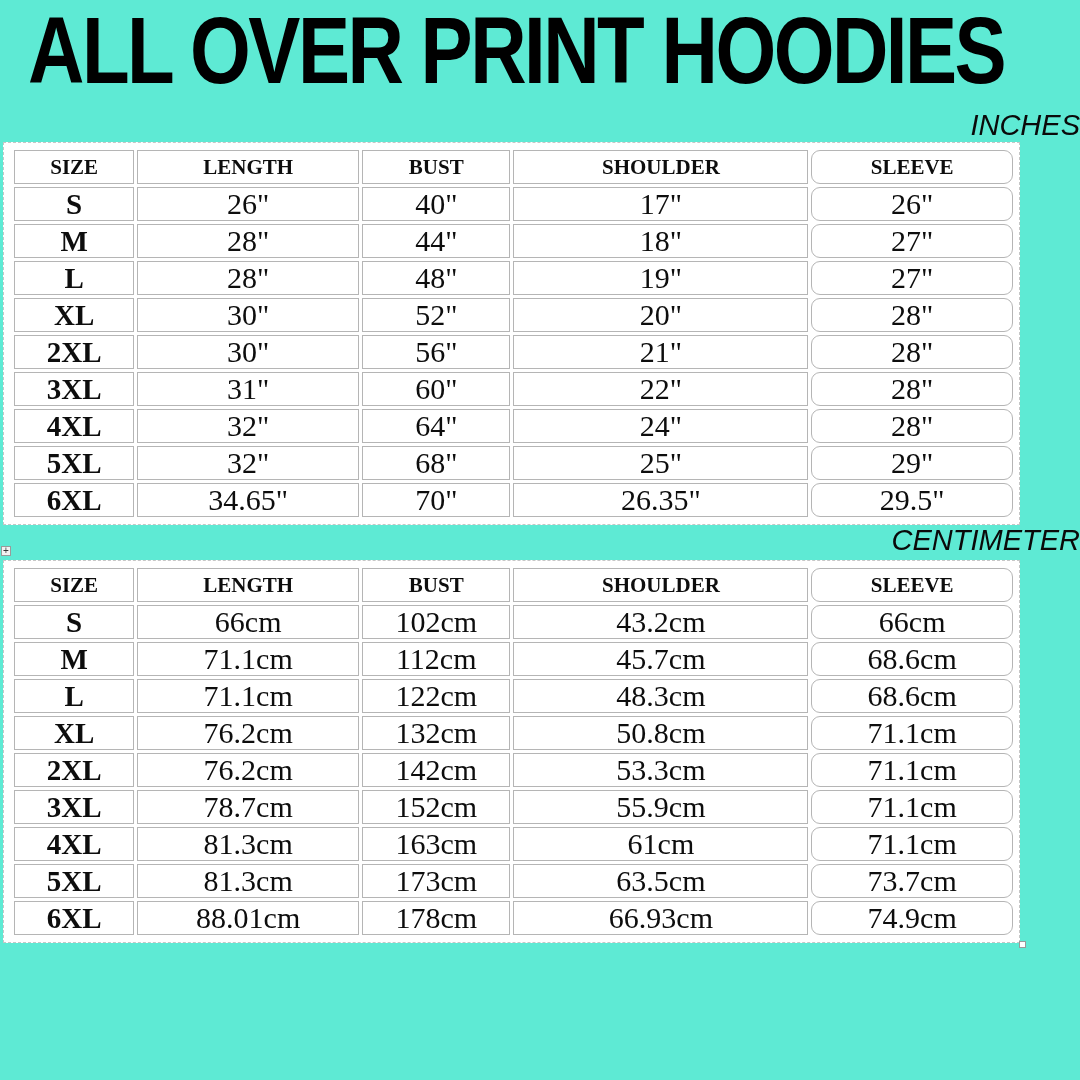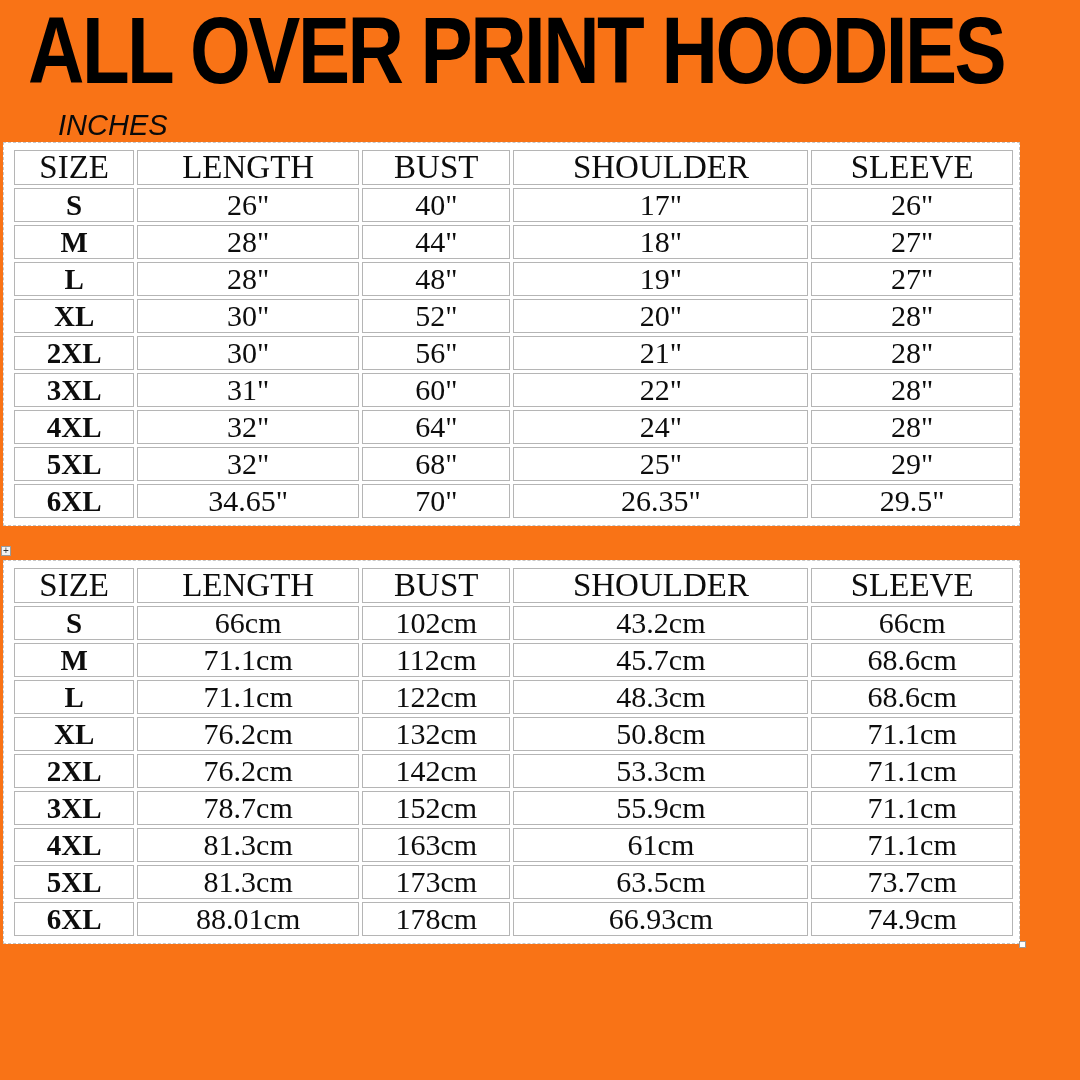--- a/index.html
+++ b/index.html
@@ -1,20 +1,20 @@
 <!DOCTYPE html>
 <html><head>
 <meta charset="utf-8">
 <style>
   html, body { margin: 0; padding: 0; background: #ffffff; }
   .page {
     position: relative;
     width: 1080px;
     height: 1080px;
-    background: #f97316;
+    background: #5eead4;
     overflow: hidden;
     font-family: "Liberation Serif", serif;
     color: #0d0d0d;
   }
 
   
   .title {
     position: absolute;
     top: -4px;
     left: 28px;
@@ -29,21 +29,21 @@
     transform-origin: left top;
   }
 
   
   .caption {
     position: absolute;
     left: 0;
     width: 1080px;
     padding-left: 58px;
     box-sizing: border-box;
-    text-align: left;
+    text-align: right;
     font-family: "Liberation Sans", sans-serif;
     font-style: italic;
     font-size: 29px;
     line-height: 30px;
     color: #0a0a0a;
   }
   .caption.inches      { top: 110px; }
   .caption.centimeter  { top: 525px; }
 
   
@@ -70,36 +70,36 @@
     vertical-align: middle;
     height: 34px;
     box-sizing: border-box;
     padding: 0;
     line-height: 1;
     overflow: hidden;
     white-space: nowrap;
   }
   table.size-table th {
     font-family: "Liberation Serif", serif;
-    font-weight: 400;
-    font-size: 33px;
+    font-weight: 700;
+    font-size: 21px;
   }
   table.size-table td {
     font-family: "Liberation Serif", serif;
     font-size: 30px;
   }
   table.size-table td.size-cell {
     font-weight: 700;
     font-size: 29px;
   }
   .col0 { width: 120px; }
   .col1 { width: 221px; margin-left: 32px; }
   .col2 { width: 148px; }
   .col3 { width: 294px; margin-top: 32px; }
-  .col4 { width: 201px; }
+  .col4 { width: 201px; border-radius: 9px; }
 
   
   .move-handle {
     position: absolute;
     left: 1px;
     top: 546px;
     width: 10px;
     height: 10px;
     border: 1px solid #9a9a9a;
     background: #f2f2f2;
@@ -206,20 +206,21 @@
             <td class="col2">70"</td>
             <td class="col3">26.35"</td>
             <td class="col4">29.5"</td>
           </tr>
         </tbody>
       </table>
   </div>
 
   <span class="move-handle">+</span>
 
+  <div class="caption centimeter">CENTIMETER</div>
 
   <div class="tbl-wrap second">
     <table class="size-table">
         <thead>
           <tr>
             <th class="col0">SIZE</th>
             <th class="col1">LENGTH</th>
             <th class="col2">BUST</th>
             <th class="col3">SHOULDER</th>
             <th class="col4">SLEEVE</th>

